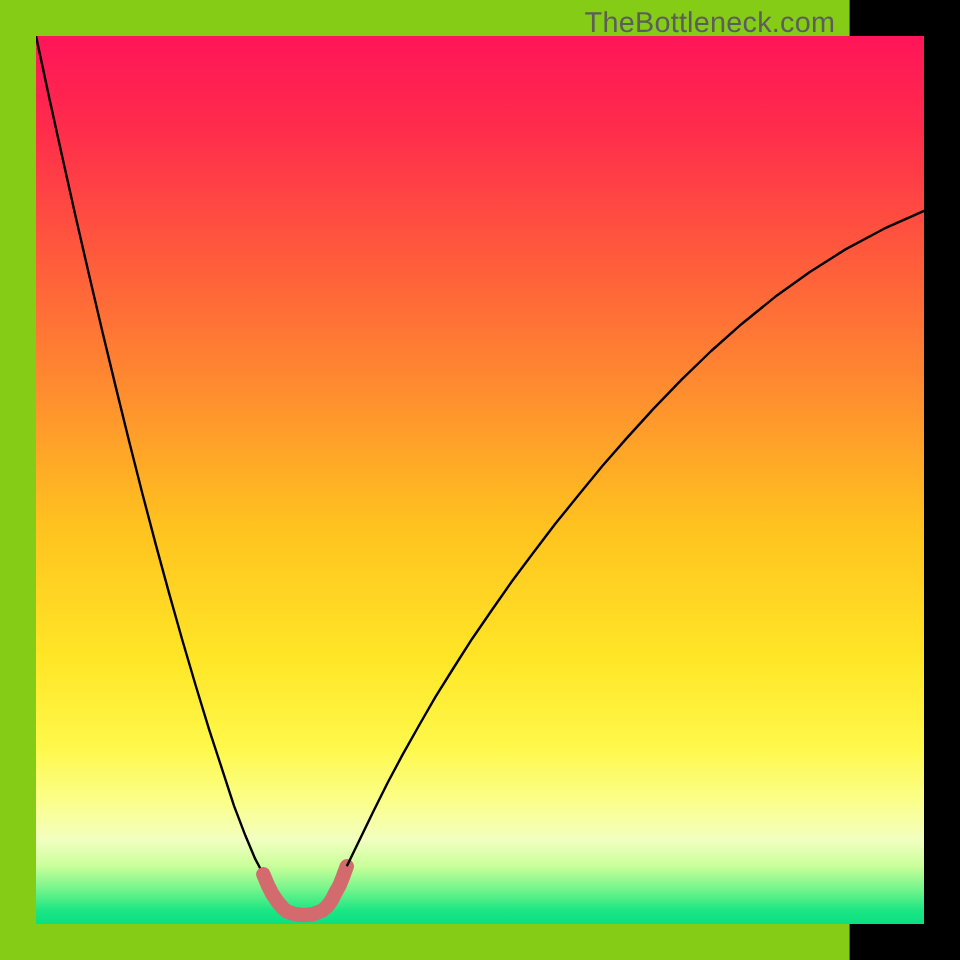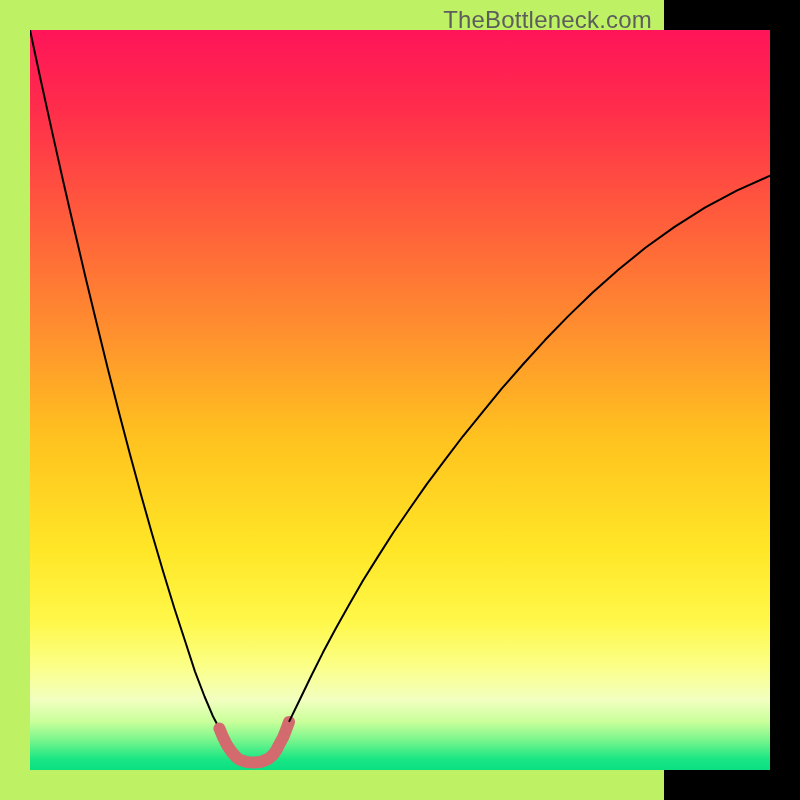--- a/index.html
+++ b/index.html
@@ -10,21 +10,22 @@
     background: #000;
     overflow: hidden;
     font-family: Arial, Helvetica, sans-serif;
   }
   .frame {
     position: absolute;
     left: 0;
     top: 0;
     width: 664px;
     height: 800px;
-    background: #bef264;
+    background: #84cc16;
+    padding-left: 44px;
   }
   .watermark {
     position: absolute;
     top: 6px;
     right: 12px;
     color: #5d5d5d;
     font-size: 24px;
     font-weight: 400;
     letter-spacing: 0.2px;
     z-index: 20;

